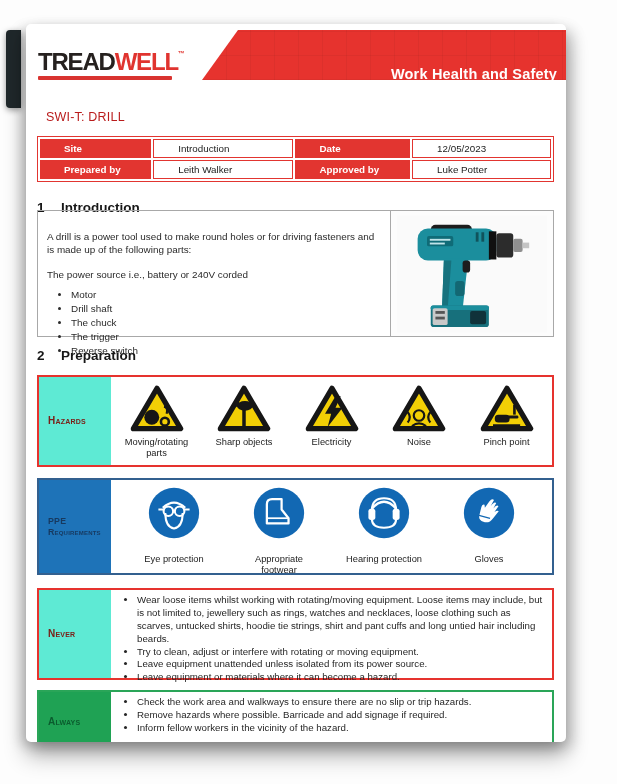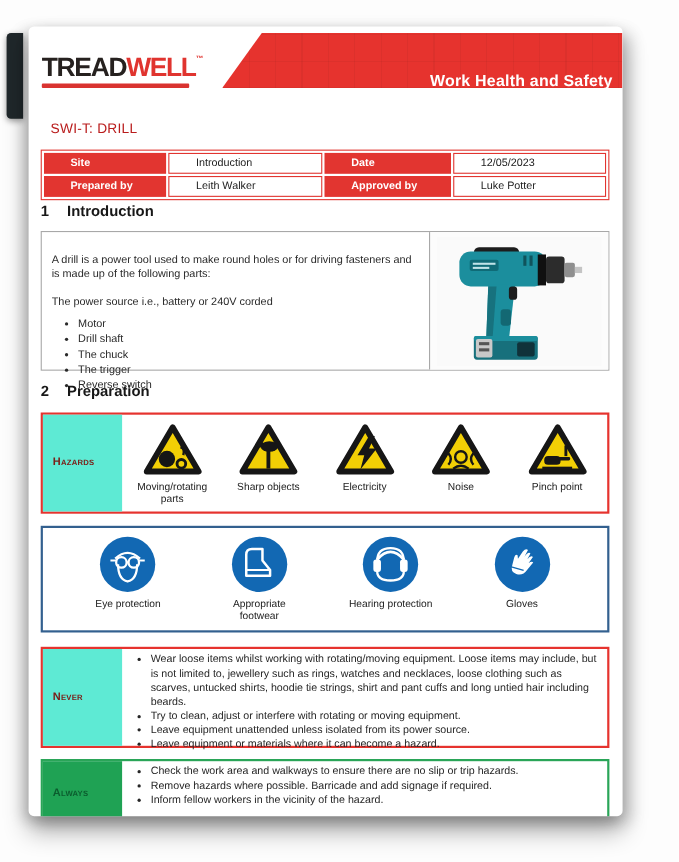--- a/index.html
+++ b/index.html
@@ -25,21 +25,21 @@
   .logo-bar{width:134px;height:4px;background:#d93330;margin-top:2px;border-radius:1px;}
   .doc-title{position:absolute;left:20px;top:86px;font-size:12.5px;color:#b91c1c;letter-spacing:.2px;}
   
   .info-table{position:absolute;left:11px;top:112px;width:517px;border:1px solid #e23530;border-spacing:2px;font-size:9.8px;}
   .info-table td{height:15px;padding:1px 24px;}
   .info-table td.lbl{background:#e23530;color:#fff;font-weight:700;width:96px;}
   .info-table td.lbl2{width:100px;}
   .info-table td.val{border:1px solid #e23530;color:#222;width:152px;}
   
   .heading{position:absolute;left:11px;font-size:13.5px;font-weight:700;color:#171717;}
-  .h1{top:160px;} .h2{top:324px;}
+  .h1{top:176px;} .h2{top:324px;}
   .h-num{display:inline-block;width:24px;}
   
   .intro-box{position:absolute;left:11px;top:186px;width:517px;height:127px;border:1px solid #a8a8a8;display:flex;box-sizing:border-box;}
   .intro-text{flex:0 0 352px;padding:7px 10px 0 9px;font-size:9.9px;line-height:1.32;color:#2a2a2a;box-sizing:border-box;}
   .intro-text p{margin:12px 0 7px 0;}
   .intro-text ul{margin:2px 0 0 0;padding-left:24px;}
   .intro-text li{margin:0 0 1px 0;}
   .intro-image{flex:1;border-left:1px solid #a8a8a8;background:#fcfcfc;display:flex;align-items:center;justify-content:center;}
   
   .band{position:absolute;left:11px;width:517px;display:flex;box-sizing:border-box;}
@@ -47,21 +47,21 @@
   .ppe{top:454px;height:97px;border:2px solid #33608f;}
   .never{top:564px;height:92px;border:2px solid #e6332e;}
   .always{top:666px;height:64px;border:2px solid #2aa558;}
   .row-label{flex:0 0 72px;display:flex;align-items:center;padding-left:9px;box-sizing:border-box;
              font-weight:700;font-variant:small-caps;font-size:10px;letter-spacing:.2px;line-height:1.25;}
   .row-label.red{background:#5eead4;color:#7a2019;}
   .row-label.blue{background:#1e73b8;color:#17395f;font-size:8.8px;}
   .row-label.green{background:#1fa254;color:#0b5c2e;}
   .icon-row{flex:1;display:flex;justify-content:space-evenly;align-items:flex-start;padding-top:7px;}
   .icon-item{width:84px;text-align:center;}
-  .icon-item .cap{font-size:9.3px;color:#222;line-height:1.15;margin-top:5px;}
+  .icon-item .cap{font-size:9.3px;color:#222;line-height:1.15;margin-top:15px;}
   .hazards .icon-item .cap{margin-top:4px;}
   .rules{flex:1;padding:4px 8px 0 0;border-radius:21px;}
   .rules ul{margin:0;padding-left:26px;font-size:9.7px;line-height:1.33;color:#262626;}
   .rules li{margin:0;}
   svg{display:block;margin:0 auto;}
 </style>
 </head>
 <body>
 
 <div class="canvas">
@@ -198,20 +198,21 @@
             <rect x="32" y="36" width="13" height="3.5" rx="1.5" fill="#161616"></rect>
             <rect x="16" y="46" width="31" height="3" fill="#161616"></rect>
           </svg>
           <div class="cap">Pinch point</div>
         </div>
 
       </div>
     </div>
 
     <div class="band ppe">
+      <div class="row-label blue">PPE Requirements</div>
       <div class="icon-row">
 
         <div class="icon-item">
           <svg width="52" height="52" viewBox="0 0 60 60">
             <circle cx="30" cy="30" r="29" fill="#1268b3"></circle>
             <path d="M17 24 q13 -12 26 0" fill="none" stroke="#fff" stroke-width="2.4"></path>
             <path d="M20 30 q0 16 10 18 q10 -2 10 -18" fill="none" stroke="#fff" stroke-width="2.4"></path>
             <circle cx="23.5" cy="28" r="5.5" fill="none" stroke="#fff" stroke-width="2.4"></circle>
             <circle cx="36.5" cy="28" r="5.5" fill="none" stroke="#fff" stroke-width="2.4"></circle>
             <path d="M29 28 h2 M12 26 l6 0 M42 26 l6 0" stroke="#fff" stroke-width="2.2"></path>

